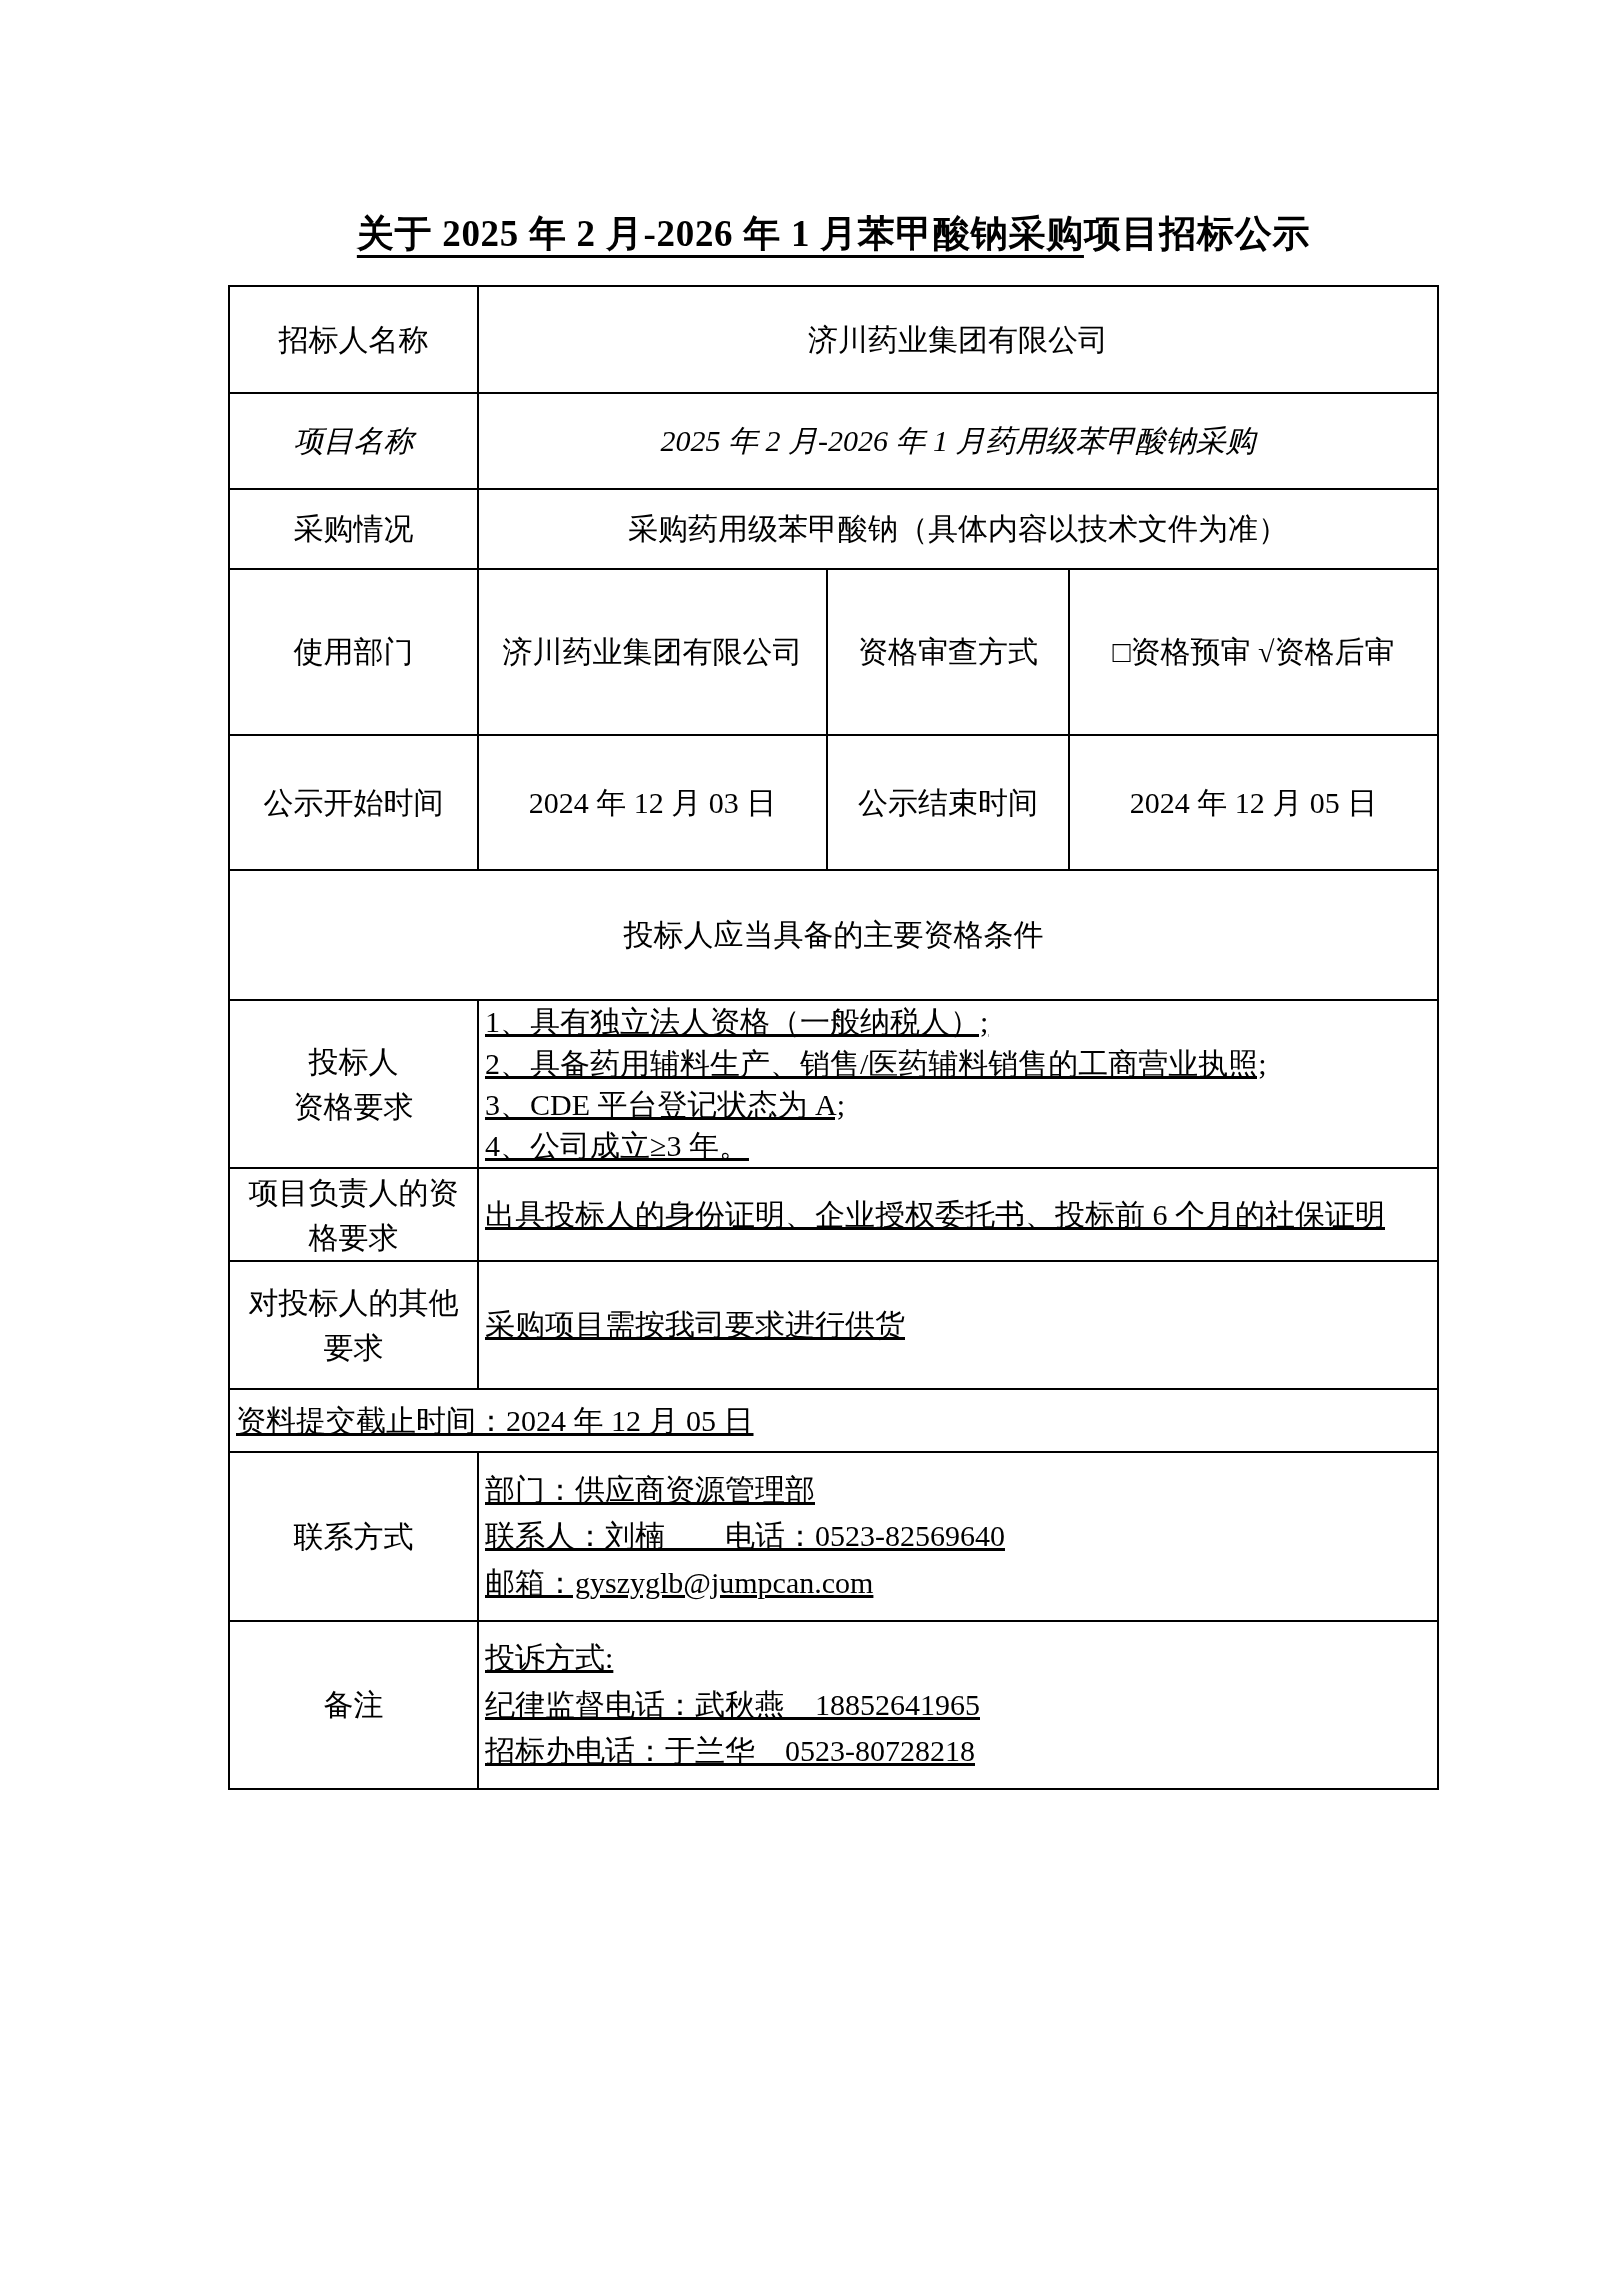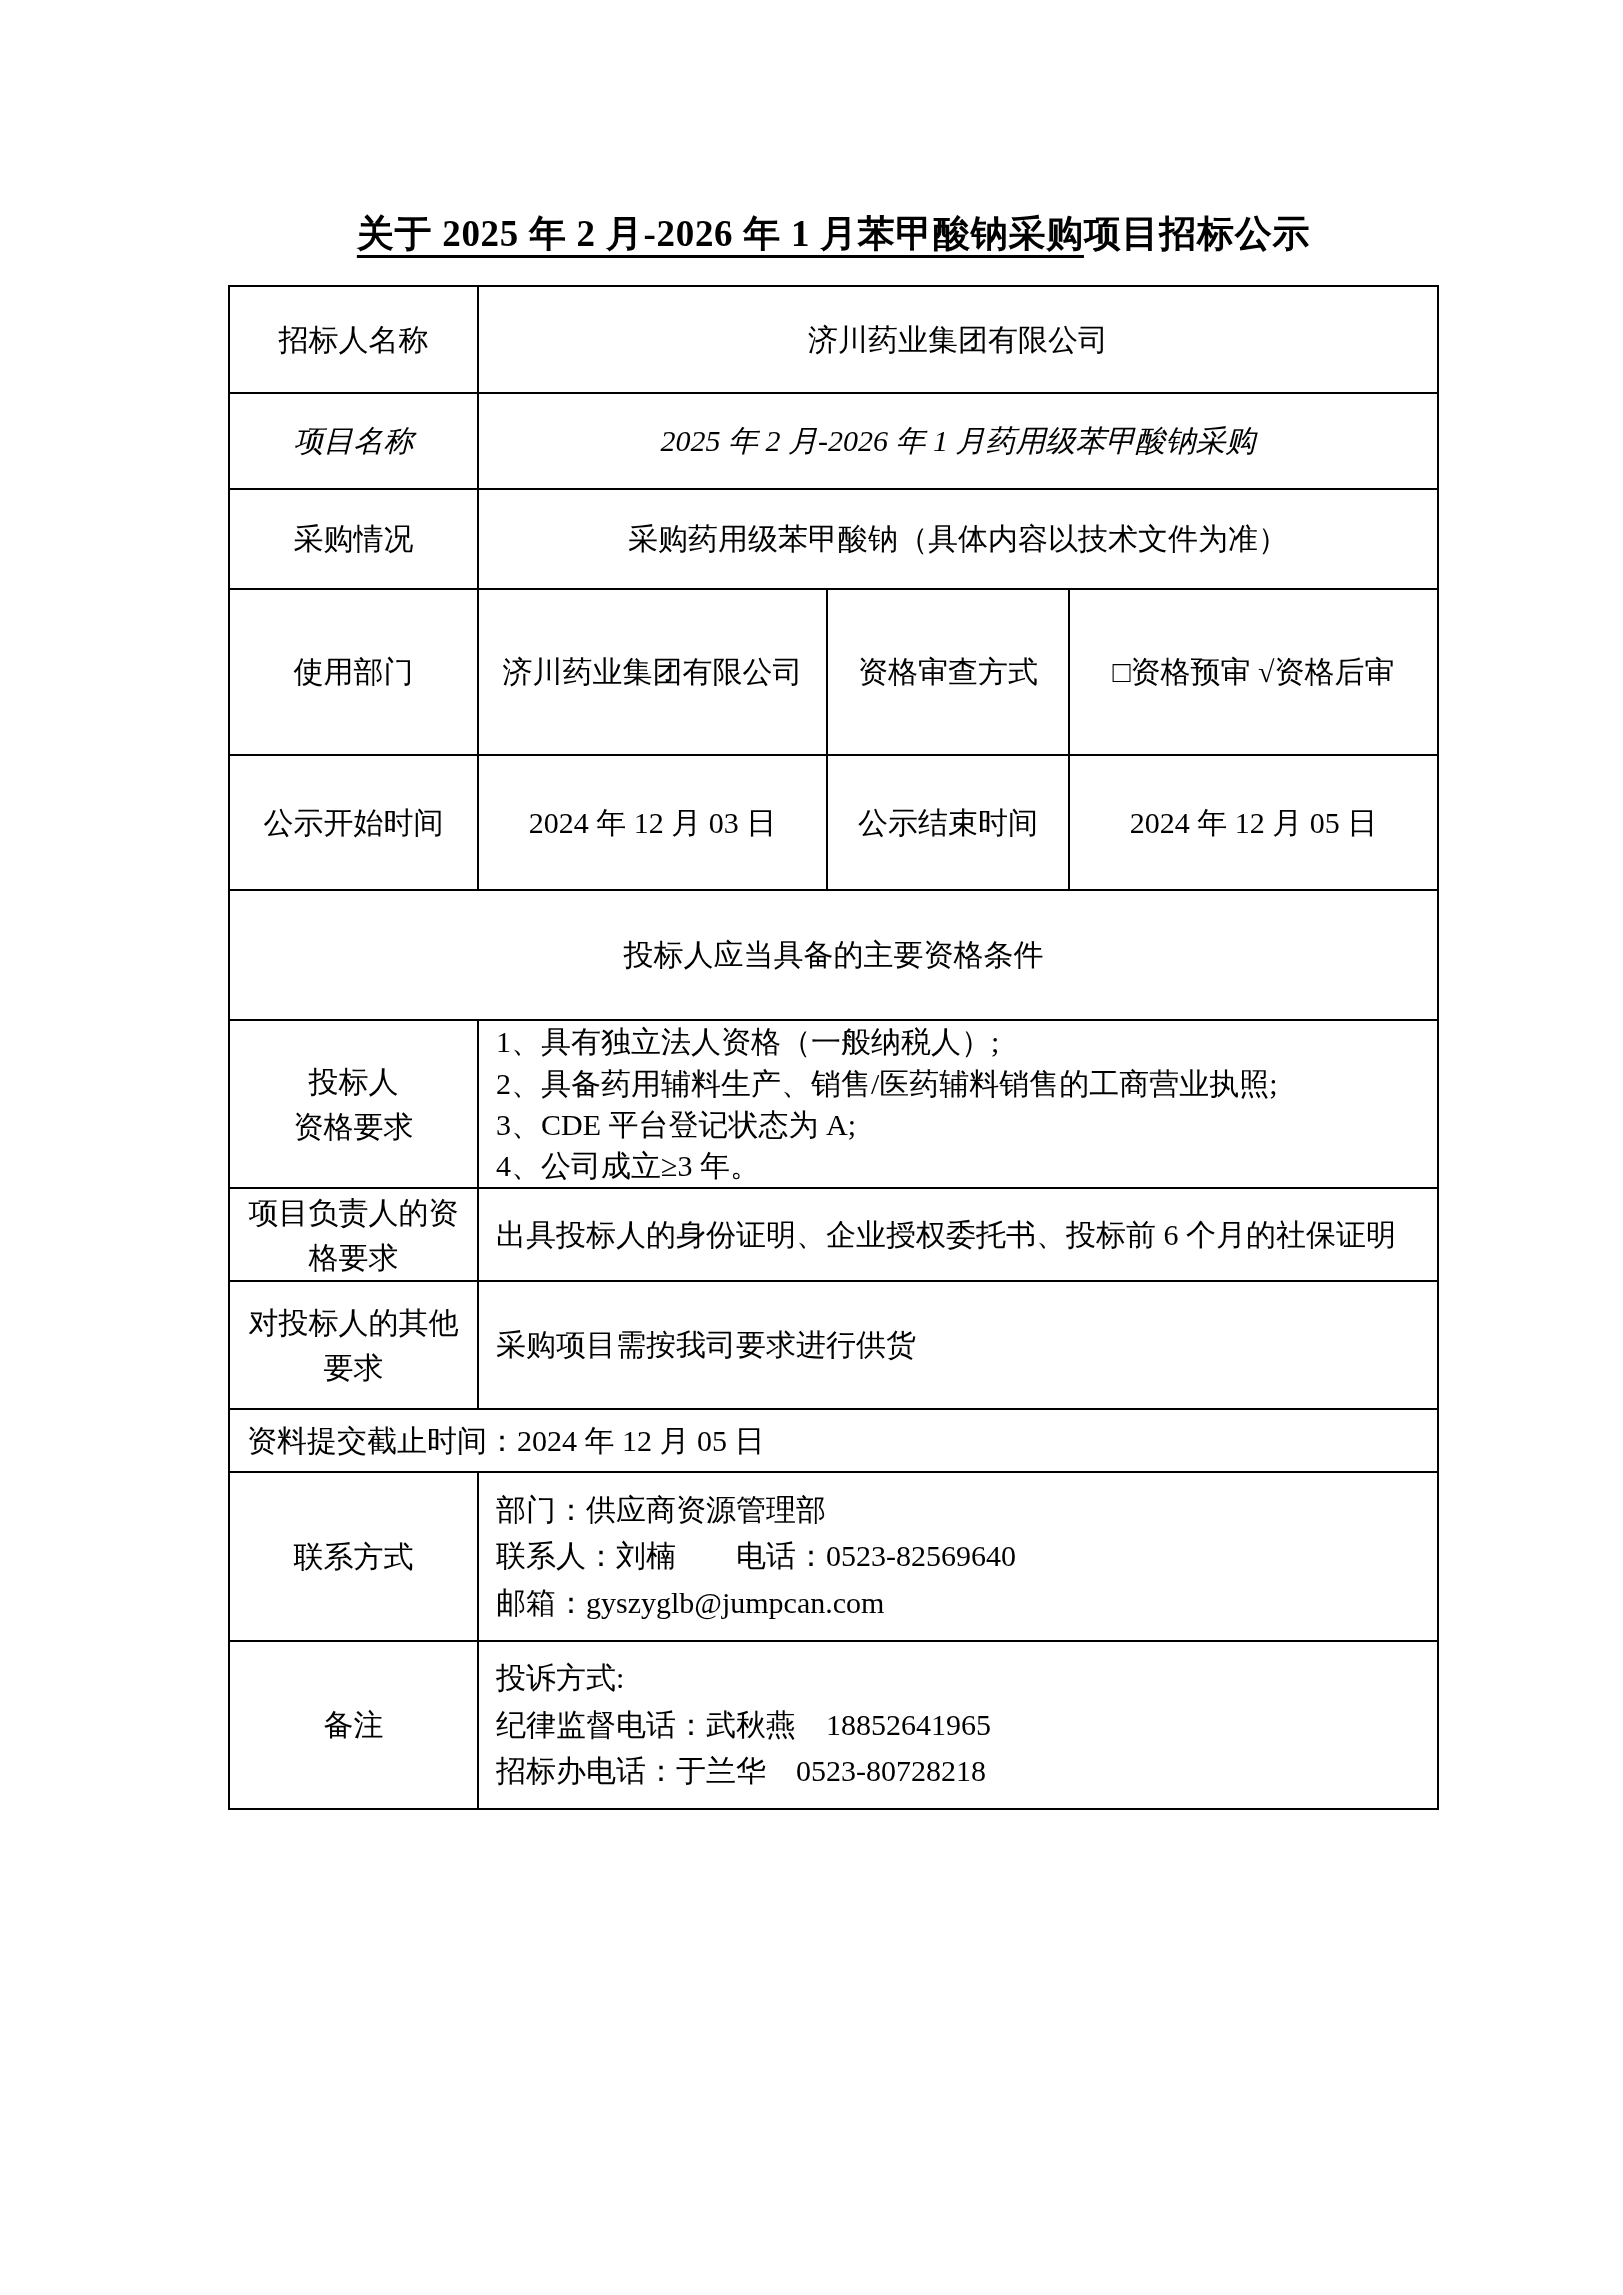--- a/index.html
+++ b/index.html
@@ -55,34 +55,35 @@
     border-bottom-width: 2.6px;
     font-size: 30px;
     line-height: 1.4;
     text-align: center;
     vertical-align: middle;
     padding: 0;
     overflow: hidden;
   }
   tr.r1  { height: 107px; margin-left: 28px; }
   tr.r2  { height: 96px; font-style: italic; }
-  tr.r3  { height: 100px; }
+  tr.r3  { height: 80px; }
   tr.r4  { height: 166px; padding-left: 26px; }
   tr.r5  { height: 135px; }
   tr.r6  { height: 130px; }
   tr.r7  { height: 168px; }
   tr.r8  { height: 93px; }
   tr.r9  { height: 128px; }
   tr.r10 { height: 63px;  }
   tr.r11 { height: 169px; }
   tr.r12 { height: 168px; }
   td.left {
     text-align: left;
-    padding-left: 17px;
+    padding-left: 6px;
     padding-right: 11.8px;
+    text-decoration: underline;
   }
   td.pre { white-space: pre-line; }
   tr.r7 td.left  { line-height: 1.38; }
   tr.r11 td.left { line-height: 1.55; }
   tr.r12 td.left { line-height: 1.55; }
   td.lbl2 { line-height: 1.5; white-space: pre-line; }
 </style>
 </head>
 <body>
 

